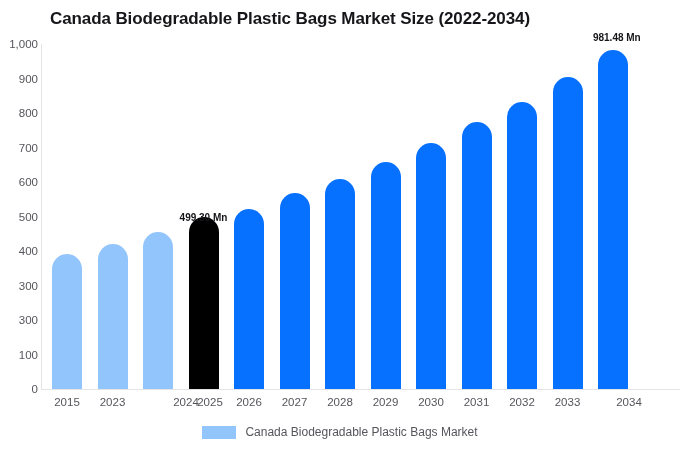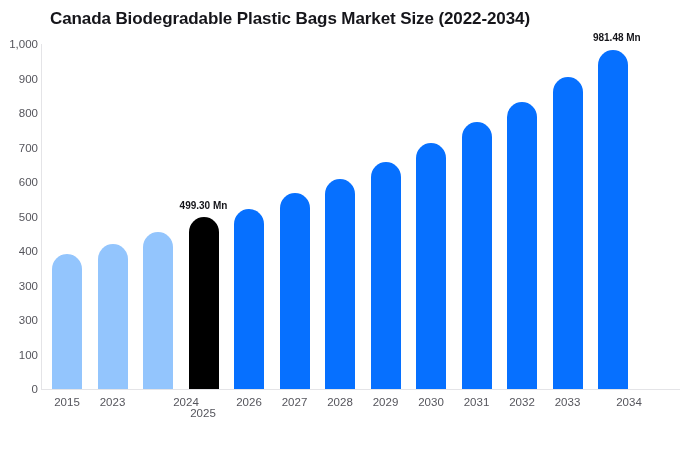--- a/index.html
+++ b/index.html
@@ -142,43 +142,49 @@
       <div class="ytick" style="top: 113px;">800</div>
       <div class="ytick" style="top: 78.5px;">900</div>
       <div class="ytick" style="top: 44px;">1,000</div>
     </div>
 
   <div class="plot-area" id="plot-area">
       <div class="bar" title="2022: 392" style="left: 11px; height: 135.24px; background: rgb(147, 197, 253);"></div>
       <div class="bar" title="2023: 419" style="left: 56.5px; height: 144.555px; background: rgb(147, 197, 253);"></div>
       <div class="bar" title="2024: 454" style="left: 102px; height: 156.63px; background: rgb(147, 197, 253);"></div>
       <div class="bar" title="2025: 499.3" style="left: 147.5px; height: 172.258px; background: rgb(0, 0, 0);"></div>
-      <div class="bar-label" style="left: 162.5px; top: 156px;">499.30 Mn</div>
+      <div class="bar-label" style="left: 162.5px; top: 168px;">499.30 Mn</div>
       <div class="bar" title="2026: 521" style="left: 193px; height: 179.745px; background: rgb(6, 112, 255);"></div>
       <div class="bar" title="2027: 568" style="left: 238.5px; height: 195.96px; background: rgb(6, 112, 255);"></div>
       <div class="bar" title="2028: 609" style="left: 284px; height: 210.105px; background: rgb(6, 112, 255);"></div>
       <div class="bar" title="2029: 659" style="left: 329.5px; height: 227.355px; background: rgb(6, 112, 255);"></div>
       <div class="bar" title="2030: 714" style="left: 375px; height: 246.33px; background: rgb(6, 112, 255);"></div>
       <div class="bar" title="2031: 774" style="left: 420.5px; height: 267.03px; background: rgb(6, 112, 255);"></div>
       <div class="bar" title="2032: 833" style="left: 466px; height: 287.385px; background: rgb(6, 112, 255);"></div>
       <div class="bar" title="2033: 903" style="left: 511.5px; height: 311.535px; background: rgb(6, 112, 255);"></div>
       <div class="bar" title="2034: 981.48" style="left: 557px; height: 338.611px; background: rgb(6, 112, 255);"></div>
       <div class="bar-label" style="left: 572px; top: -11.6106px; transform: translateX(-42%);">981.48 Mn</div>
     </div>
 
   <div id="x-axis">
       <div class="xtick" style="left: 67px;">2015</div>
       <div class="xtick" style="left: 112.5px;">2023</div>
       <div class="xtick" style="left: 158px; margin-left: 28px;">2024</div>
-      <div class="xtick" style="left: 203px; margin-top: 11px;">2025</div>
+      <div class="xtick" style="left: 210px;">2025</div>
       <div class="xtick" style="left: 249px;">2026</div>
       <div class="xtick" style="left: 294.5px;">2027</div>
       <div class="xtick" style="left: 340px;">2028</div>
       <div class="xtick" style="left: 385.5px;">2029</div>
       <div class="xtick" style="left: 431px;">2030</div>
       <div class="xtick" style="left: 476.5px;">2031</div>
       <div class="xtick" style="left: 522px;">2032</div>
       <div class="xtick" style="left: 567.5px;">2033</div>
       <div class="xtick" style="left: 613px; margin-left: 16px;">2034</div>
     </div>
 
+  <div class="legend" id="legend">
+      <div style="display: flex; align-items: center; gap: 9px;">
+        <span class="legend-swatch" style="background: rgb(147, 197, 253);"></span>
+        <span class="legend-label">Canada Biodegradable Plastic Bags Market</span>
+      </div>
+    </div>
 
 </div>
 
 </body></html>

